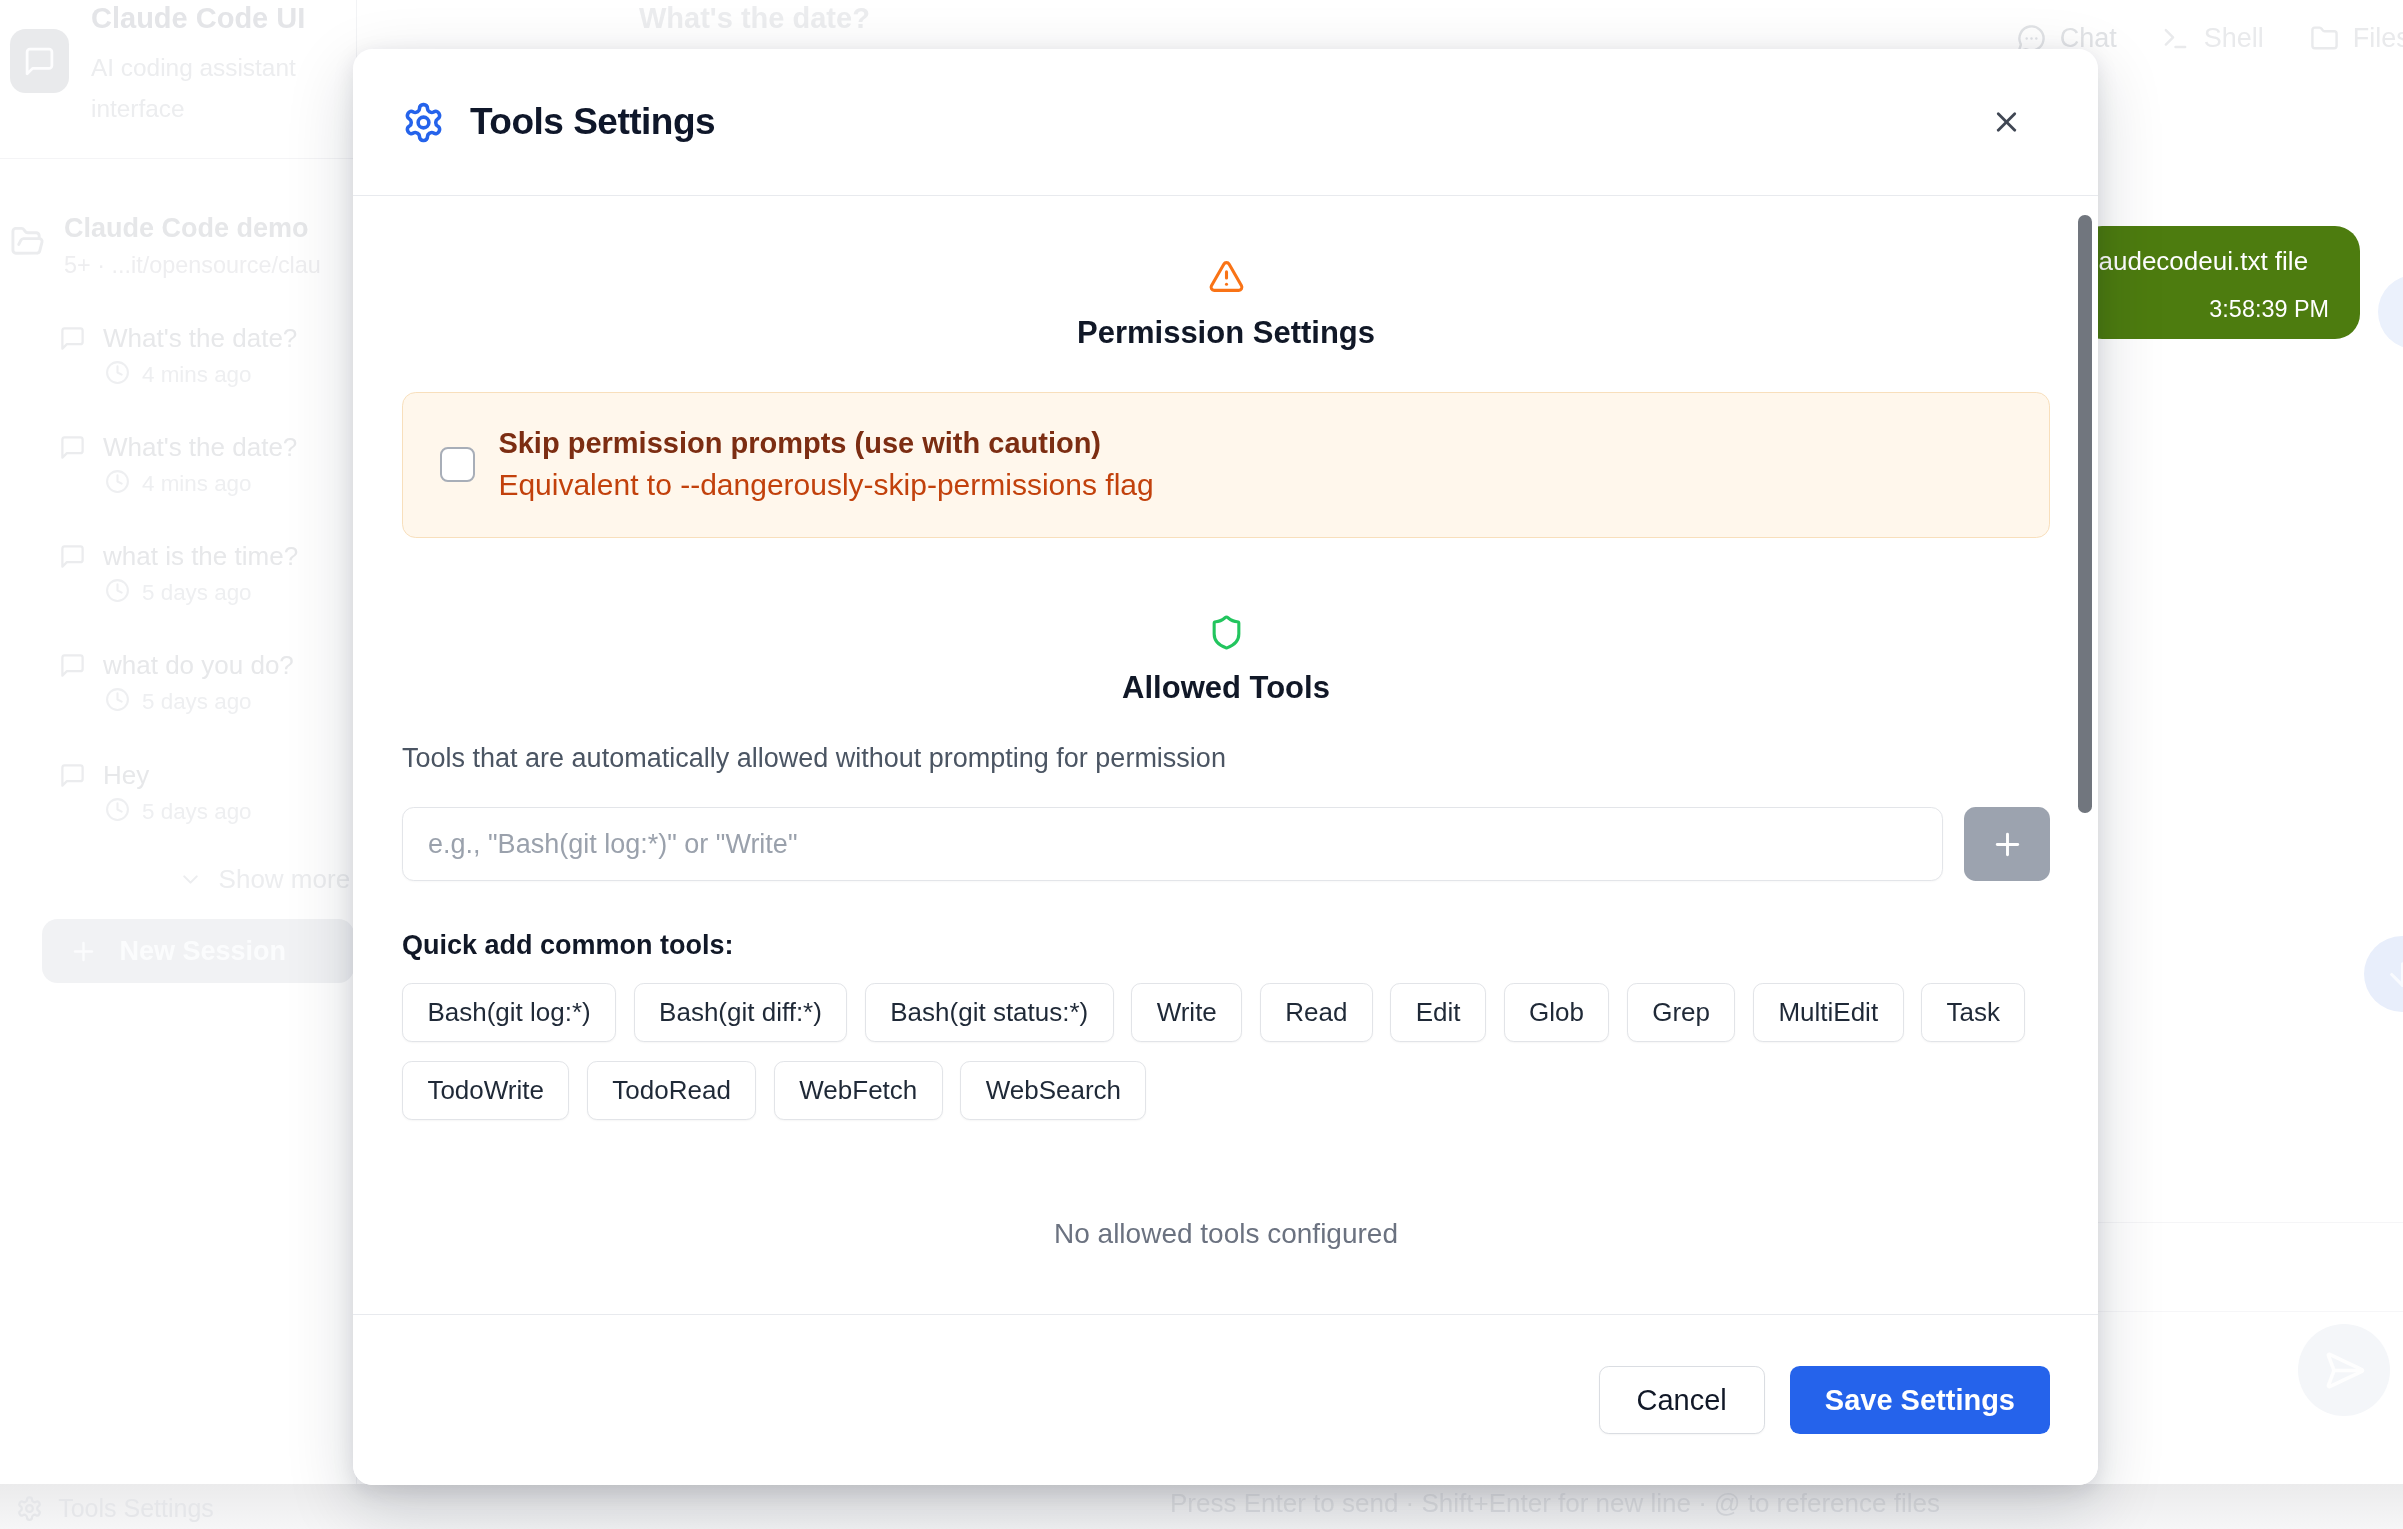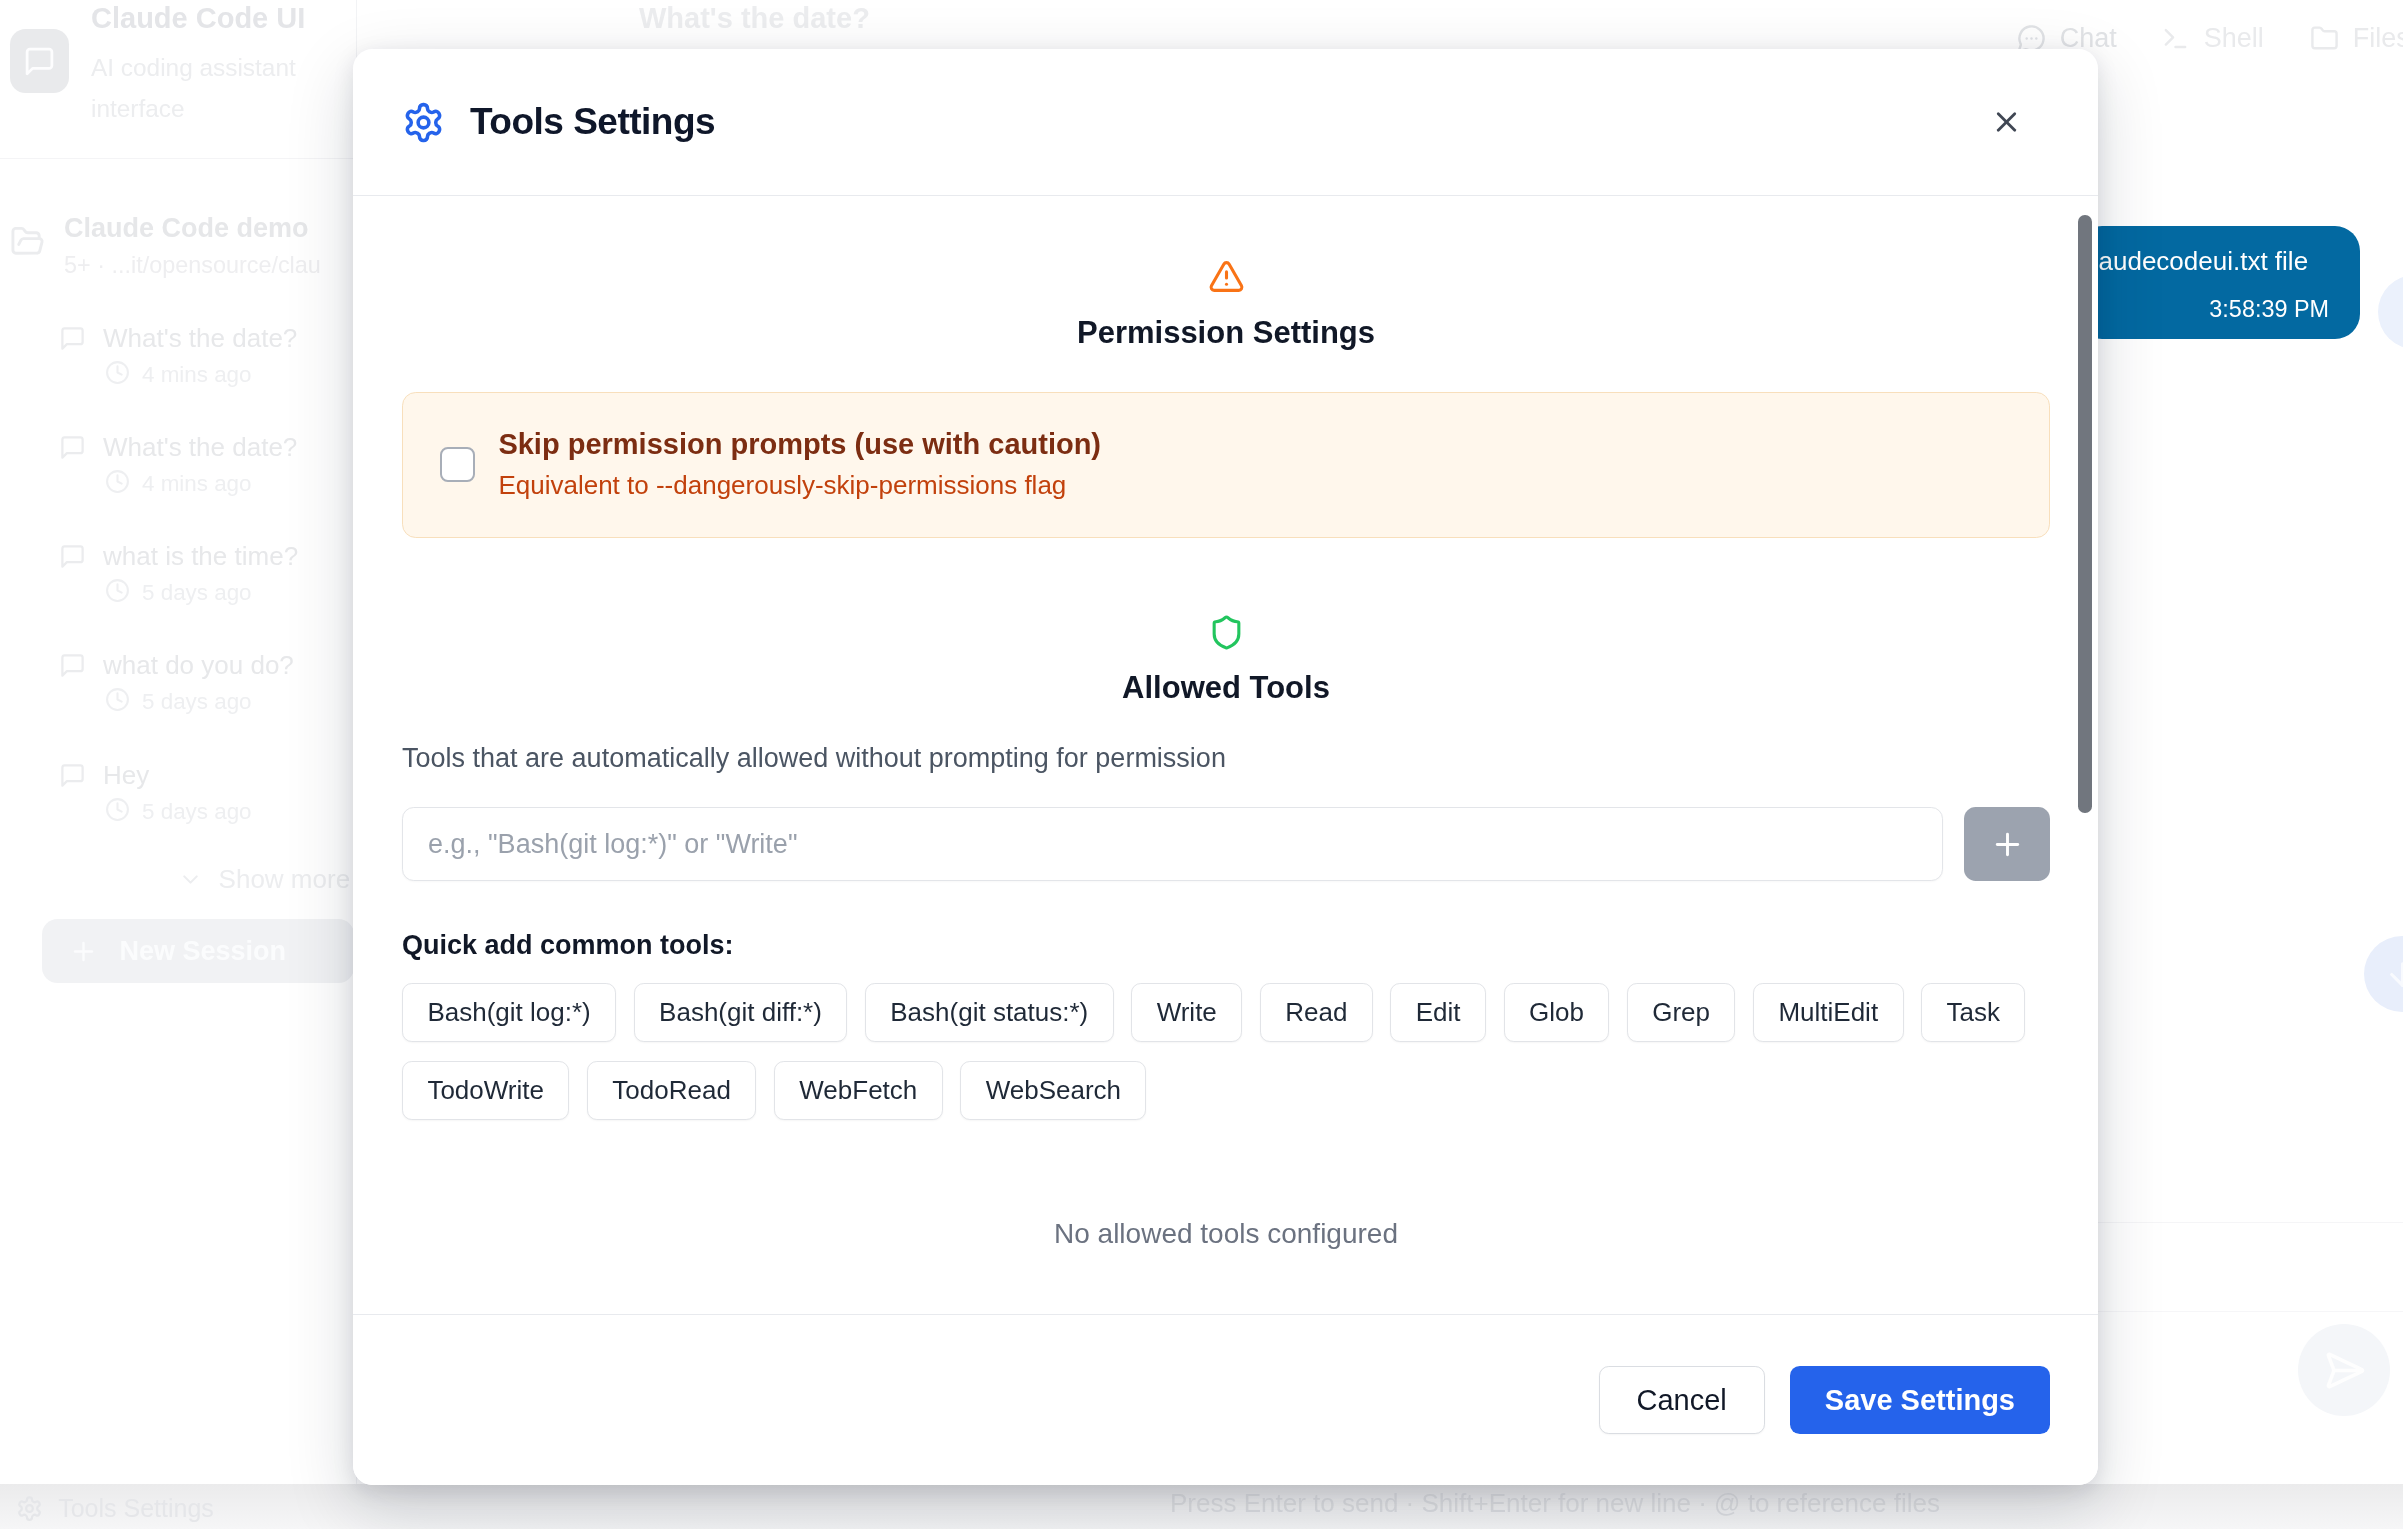--- a/index.html
+++ b/index.html
@@ -26,21 +26,21 @@
   .sess .s-time { position:absolute; left:142px; top:37px; font-size:22.4px; color:#EEEFF1; white-space:nowrap; }
   .show-more { position:absolute; left:178px; top:864px; display:flex; align-items:center; gap:15.6px; color:#ECEDEF; font-size:26px; }
   .new-session { position:absolute; left:42px; top:919px; width:312px; height:64px; border-radius:15.6px; background:#F1F2F4; color:#FBFCFD; display:flex; align-items:center; padding-left:27px; gap:21.5px; font-size:27px; font-weight:600; }
 
   .main-title { position:absolute; left:639px; top:2px; font-size:29px; font-weight:700; color:#ECEDEF; }
   .tab { display:flex; align-items:center; gap:13.7px; font-size:27px; font-weight:500; white-space:nowrap; } 
   .tab1 { position:absolute; left:2017px; top:23.4px; color:#E1E3E6; }
   .tab2 { position:absolute; left:2161px; top:23.4px; color:#E9EAEC; }
   .tab3 { position:absolute; left:2310px; top:23.4px; color:#E9EAEC; }
 
-  .bubble { position:absolute; left:2077px; top:226px; width:283px; height:113px; background:#0369a1; border-radius:25px; color:#fff; }
+  .bubble { position:absolute; left:2077px; top:226px; width:283px; height:113px; background:#4d7c0f; border-radius:25px; color:#fff; }
   .bubble .b-text { position:absolute; left:21.5px; top:19.5px; font-size:26px; font-weight:500; white-space:nowrap; }
   .bubble .b-time { position:absolute; right:31px; bottom:15.6px; font-size:23.4px; }
   .avatar-dot { position:absolute; left:2378px; top:275px; width:74px; height:74px; border-radius:50%; background:#EBF1FC; }
   .scroll-down-fab { position:absolute; left:2364px; top:936px; width:76px; height:76px; border-radius:50%; background:#E8EEFB; color:#F8FAFE; display:flex; align-items:center; justify-content:center; }
   .composer-line1 { position:absolute; left:357px; top:1222px; right:0; height:1px; background:#F5F5F7; }
   .composer-line2 { position:absolute; left:357px; top:1311px; right:0; height:1px; background:#F6F6F8; }
   .send-fab { position:absolute; left:2298px; top:1324px; width:92px; height:92px; border-radius:50%; background:#F4F6F9; color:#FEFEFE; display:flex; align-items:center; justify-content:center; }
 
   .bottom-band { position:absolute; left:0; bottom:0; width:100%; height:45px; background:linear-gradient(to bottom,#EBEBEC,#F6F6F7); }
   .hint { position:absolute; left:1170px; top:1488px; font-size:26px; color:#DDDEE1; white-space:nowrap; }
@@ -56,21 +56,21 @@
   .m-body { position:absolute; left:0; top:147px; width:100%; height:1166px; overflow:hidden; padding:62px 48px 0 49px; }
 
   .sec-head { display:flex; align-items:center; gap:19.5px; font-size:31px; font-weight:600; color:#111827;flex-direction:column; }
   .sec-head .warn { color:var(--warning,#F97316); }
   .sec-head .ok { color:var(--success,#22C55E); }
   .sec-head .bad { color:var(--danger,#EF4444); }
 
   .alert { margin-top:41px; height:146px; background:#FFF7EC; border:1.5px solid #F8DFBC; border-radius:13.7px; display:flex; align-items:center; padding:0 37px; gap:23.4px; }
   .checkbox { width:35px; height:35px; background:#fff; border:2.4px solid #A8AEB8; border-radius:7.8px; flex:none; cursor:pointer; }
   .alert-title { font-size:29px; font-weight:700; color:#7C2D12; }
-  .alert-sub { margin-top:8.8px; font-size:26px; color:#C2410C; }
+  .alert-sub { margin-top:8.8px; font-size:30px; color:#C2410C; }
 
   .allowed-head { margin-top:76px; }
   .sec-desc { margin-top:37px; font-size:27px; color:#4B5563; }
 
   .add-row { margin-top:33px; display:flex; gap:21.5px; }
   .tool-input { flex:1; height:74px; border:1.5px solid #E3E5E9; border-radius:11.7px; padding:0 25px; font-size:27px; color:#111827; font-family:"Liberation Sans",sans-serif; outline:none; box-shadow:0 1px 2px rgba(0,0,0,.03); }
   .tool-input::placeholder { color:#9AA1AC; }
   .add-btn { width:86px; height:74px; flex:none; background:#9CA3AF; border:none; border-radius:11.7px; color:#fff; display:flex; align-items:center; justify-content:center; cursor:pointer; }
 
   .quick-label { margin-top:49px; font-size:27px; font-weight:600; color:#111827; }

